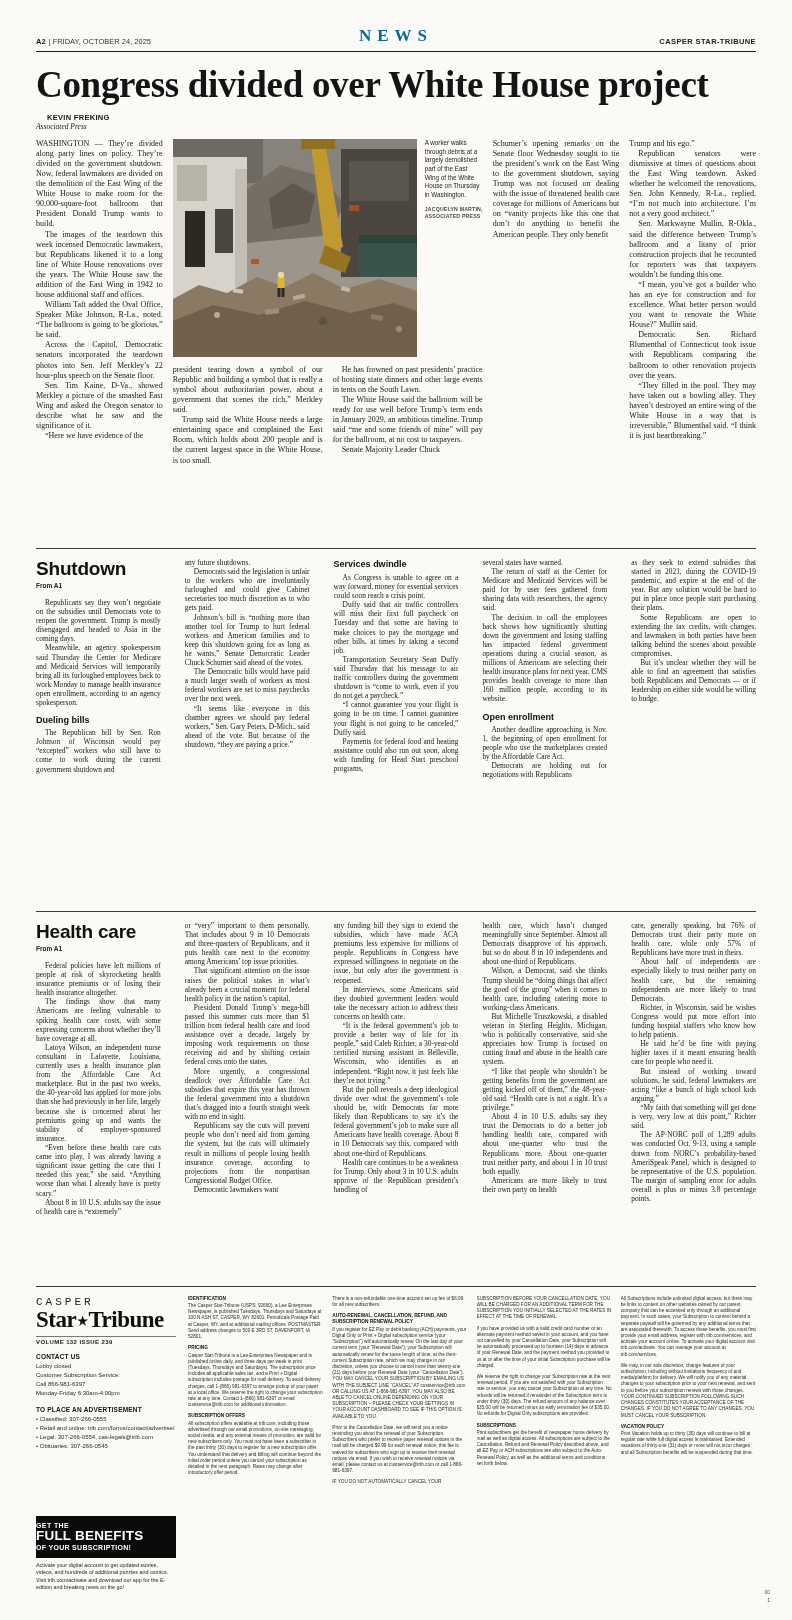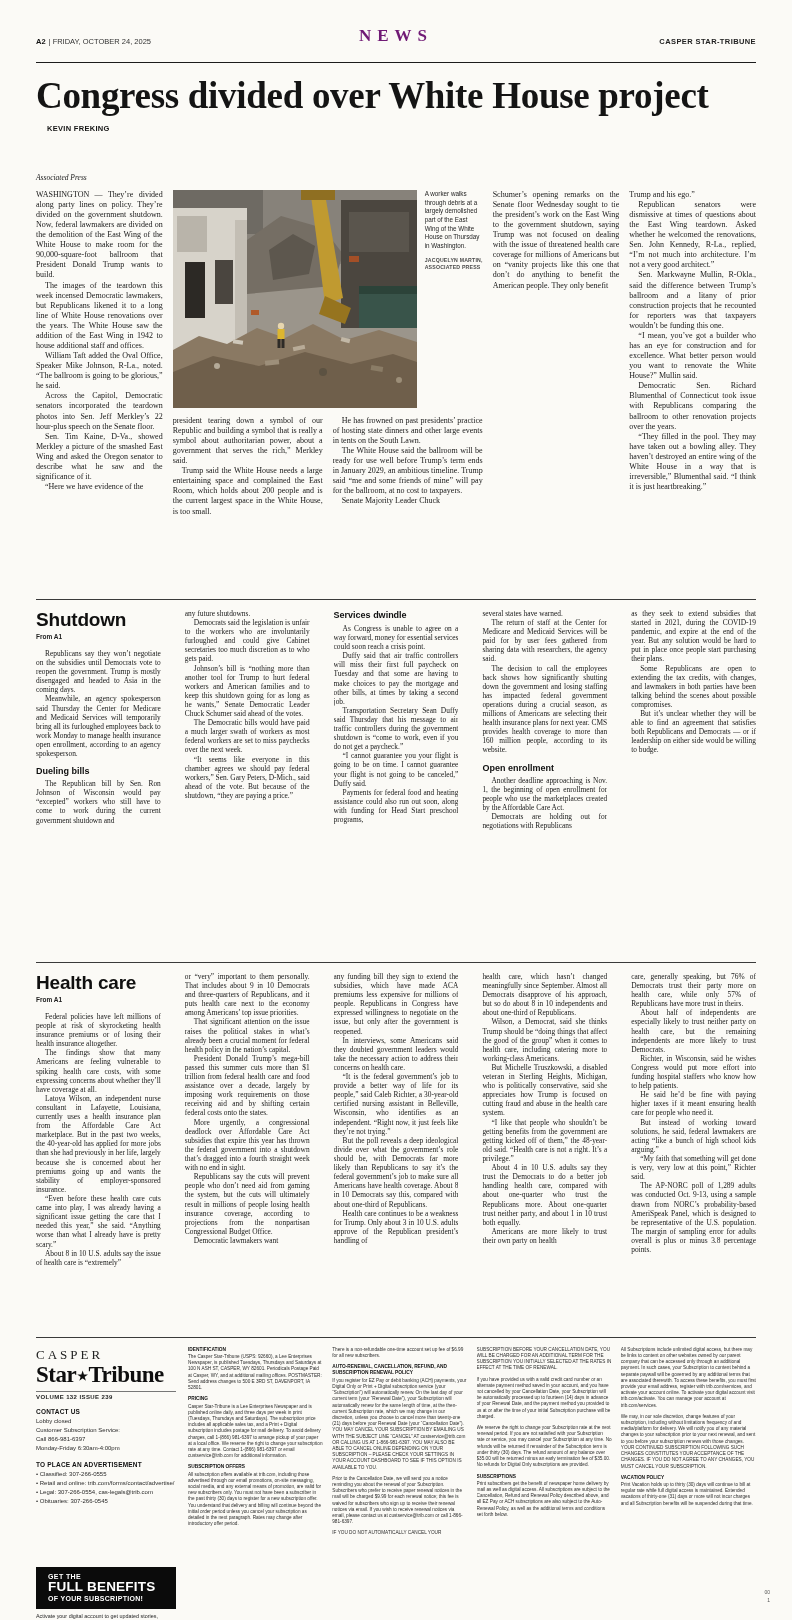--- a/index.html
+++ b/index.html
@@ -5,30 +5,30 @@
   * { margin:0; padding:0; box-sizing:border-box; }
   html,body { background:#cfcfca; }
   .page {
     width:792px; height:1620px; margin:0 auto; position:relative; overflow:hidden;
     background:#fbfaf6; color:#141414;
     font-family:"Liberation Serif", serif;
     padding:26px 36px 14px;
   }
   
   .folio { display:grid; grid-template-columns:1fr auto 1fr; align-items:end;
-           border-bottom:1.5px solid #1c1c1c; padding-bottom:16px; }
+           border-bottom:1.5px solid #1c1c1c; padding-bottom:5px; }
   .folio-left { font-family:"Liberation Sans",sans-serif; font-size:7.5px; color:#333; }
   .folio-left .fp-page { font-weight:bold; color:#111; margin-right:3px; }
-  .folio-center { font-size:17px; letter-spacing:6px; font-weight:bold; color:#701a75; }
+  .folio-center { font-size:17px; letter-spacing:6px; font-weight:bold; color:#0369a1; }
   .folio-right { text-align:right; font-family:"Liberation Sans",sans-serif; font-size:7.5px; font-weight:bold; letter-spacing:.4px; color:#222; }
   
   .headline { font-size:37px; font-weight:bold; letter-spacing:-0.3px; margin:14px 0 8px; line-height:1.05; }
   .byline { margin:0 0 8px; }
   .by-name { display:block; font-family:"Liberation Sans",sans-serif; font-weight:bold; font-size:7.5px; letter-spacing:.3px;padding-left:11px; }
-  .by-org  { display:block; font-size:7.5px; font-style:italic; color:#222;margin-top:40px; }
+  .by-org  { display:block; font-size:7.5px; font-style:italic; color:#222; }
   .lead-body { display:flex; gap:10px; height:400px; overflow:hidden; }
   .col { flex:1; min-width:0; overflow:hidden; }
   .body-col p { font-size:8px; line-height:1.26; text-align:justify; text-indent:9px; color:#181818; }
   .no-ind p:first-child { text-indent:0; }
   .first-cont p:first-child { text-indent:0; }
   .photo-block { flex:0 0 310px; display:flex; flex-direction:column; }
   .photo-row { display:flex; gap:8px; }
   .photo { width:244px; height:218px; background:#8f8a81; flex:0 0 244px; }
   .caption { width:58px; font-family:"Liberation Sans",sans-serif; }
   .cap-text { font-size:6.3px; line-height:1.38; color:#1e1e1e; }
@@ -41,28 +41,28 @@
   .jump-shutdown .jump-cols { height:344px; }
   .jump-health .jump-cols { height:356px; }
   .jump-title { font-family:"Liberation Sans",sans-serif; font-size:19px; font-weight:bold; letter-spacing:-0.2px; color:#101010; }
   .from { font-family:"Liberation Sans",sans-serif; font-weight:bold; font-size:6.5px; margin:2px 0 9px; color:#222; }
   .jump-cols .body-col p { font-size:7.4px; line-height:1.23; }
   .subhead { font-family:"Liberation Sans",sans-serif; font-weight:bold; font-size:9px; margin:8px 0 3px; color:#101010; }
   .subhead.first { margin-top:1px; margin-bottom:4px; }
   
   .masthead { display:flex; gap:12px; height:296px; overflow:hidden; margin-top:2px; }
   .mast-left { flex:0 0 140px; display:flex; flex-direction:column; font-family:"Liberation Sans",sans-serif; }
-  .brand-top { font-family:Liberation Serif, serif; font-size:13px; letter-spacing:3px; color:#222; }
+  .brand-top { font-family:Liberation Mono, monospace; font-size:11px; letter-spacing:3px; color:#222; }
   .brand-main { font-family:"Liberation Serif",serif; font-size:23px; font-weight:bold; letter-spacing:-0.5px; color:#0e0e0e; line-height:1.05; }
   .brand-star { font-size:12px; vertical-align:middle; margin:0 1px; }
   .volume { font-size:6px; font-weight:bold; border-top:1px solid #777; margin-top:4px; padding-top:2px; letter-spacing:.4px; color:#222; }
   .mast-h { font-size:6.5px; font-weight:bold; margin:8px 0 2px; letter-spacing:.2px; color:#111; }
   .mast-line { font-size:6px; line-height:1.5; color:#2a2a2a; }
   .promo { margin-top:auto; }
-  .promo-box { background:#0b0b0b; color:#fff; padding:6px 12px 7px; }
+  .promo-box { background:#0b0b0b; color:#fff; padding:6px 0 7px; }
   .promo-l1 { font-size:7px; font-weight:bold; letter-spacing:.4px; }
   .promo-l2 { font-size:13.5px; font-weight:bold; letter-spacing:.2px; line-height:1.1; }
   .promo-l3 { font-size:7px; font-weight:bold; letter-spacing:.3px; }
   .promo-body { font-size:5.4px; line-height:1.4; margin-top:4px; color:#262626; }
   .fineprint { flex:1; display:flex; gap:9px; font-family:"Liberation Sans",sans-serif; }
   .fp-col { flex:1; min-width:0; overflow:hidden; }
   .fp-block { margin-bottom:5px; }
   .fp-head { display:block; font-weight:bold; font-size:4.8px; line-height:1.3; text-transform:uppercase; color:#111; margin-bottom:1px; }
   .fp-head:empty { display:none; }
   .fp-text { display:block; font-size:4.7px; line-height:1.32; color:#2b2b2b; text-align:left; }
@@ -137,21 +137,21 @@
             </svg>
           </div>
           <div class="caption">
             <p class="cap-text">A worker walks through debris at a largely demolished part of the East Wing of the White House on Thursday in Washington.</p>
             <p class="cap-credit">JACQUELYN MARTIN, ASSOCIATED PRESS</p>
           </div>
         </div>
         <div class="photo-below">
           <div class="col body-col first-cont">
 
-          <p>president tearing down a symbol of our Republic and building a symbol that is really a symbol about authoritarian power, about a government that serves the rich,” Merkley said.</p>
+          <p>president tearing down a symbol of our Republic and building a symbol that is really a symbol about authoritarian power, about a government that scenes the rich,” Merkley said.</p>
               <p>Trump said the White House needs a large entertaining space and complained the East Room, which holds about 200 people and is the current largest space in the White House, is too small.</p>
             </div>
           <div class="col body-col">
 
           <p>He has frowned on past presidents’ practice of hosting state dinners and other large events in tents on the South Lawn.</p>
               <p>The White House said the ballroom will be ready for use well before Trump’s term ends in January 2029, an ambitious timeline. Trump said “me and some friends of mine” will pay for the ballroom, at no cost to taxpayers.</p>
               <p>Senate Majority Leader Chuck</p>
             </div>
         </div>
       </div>

